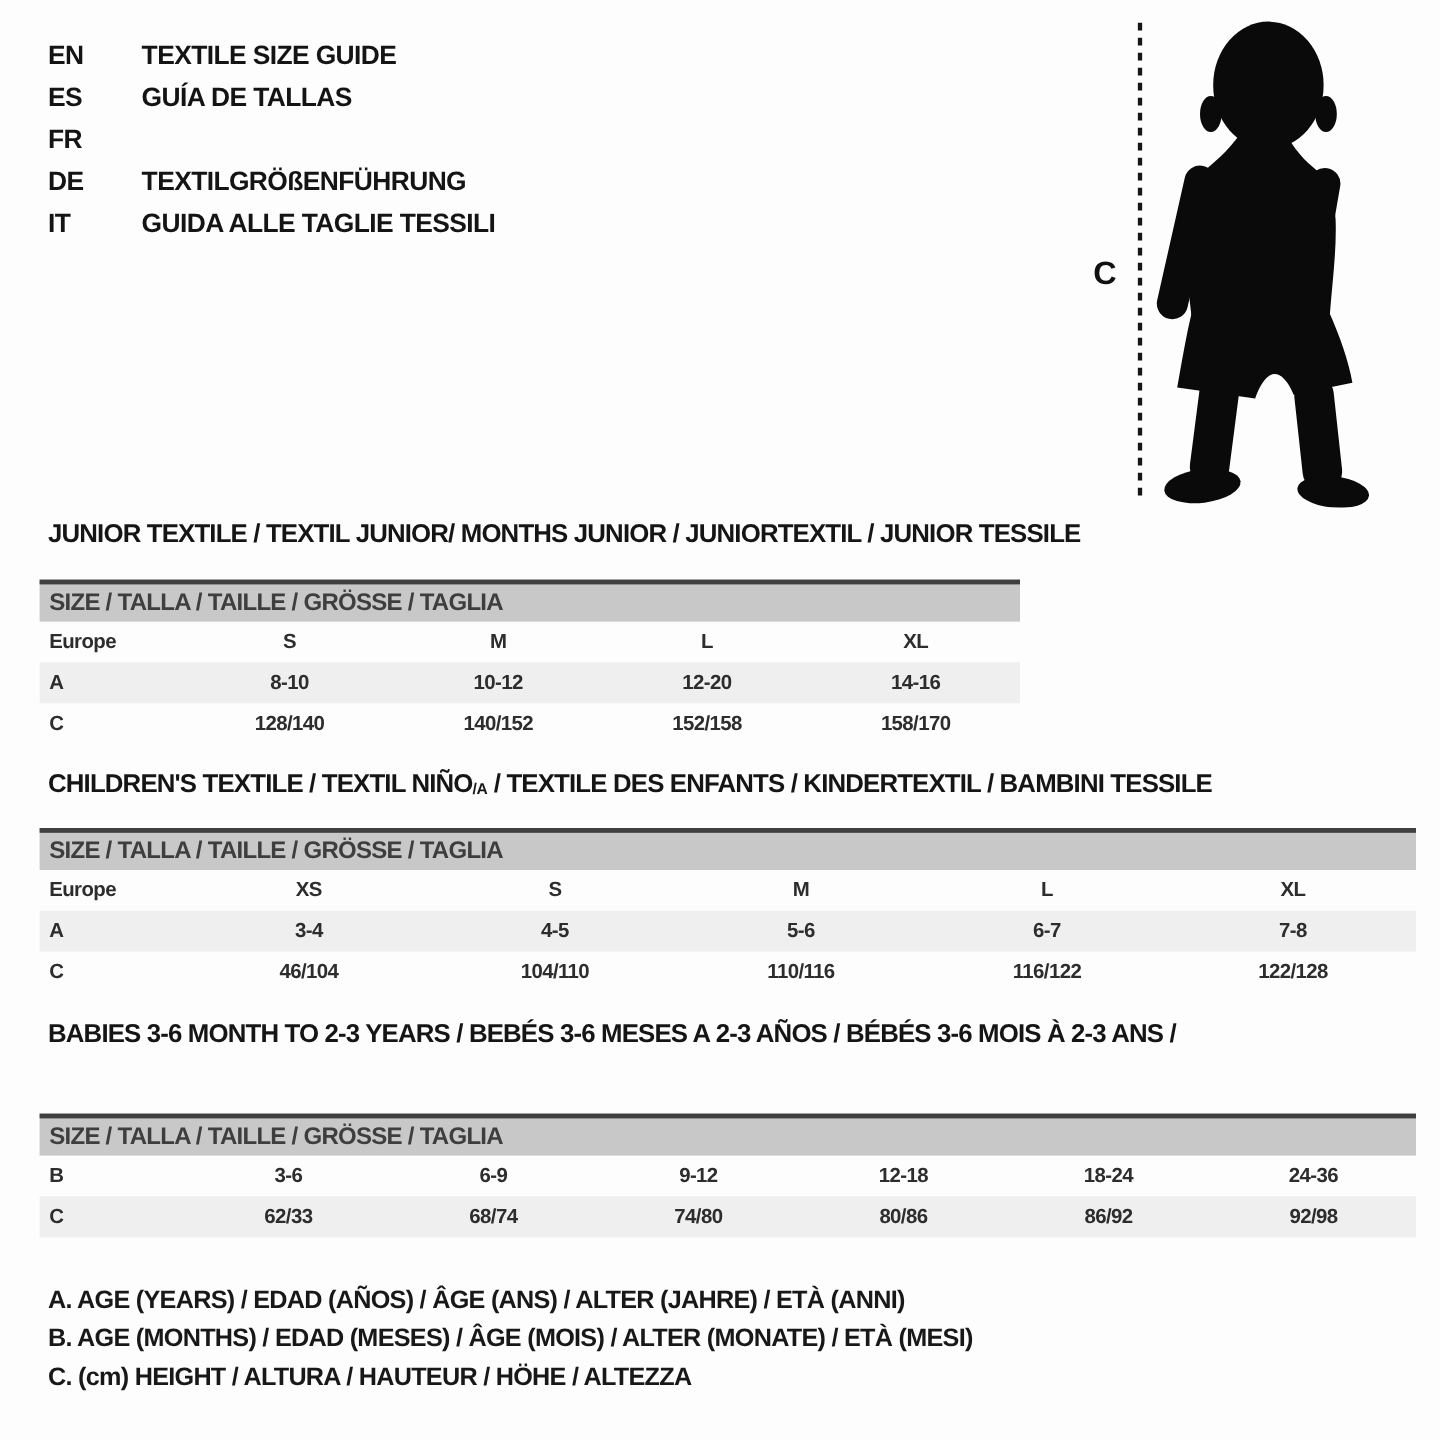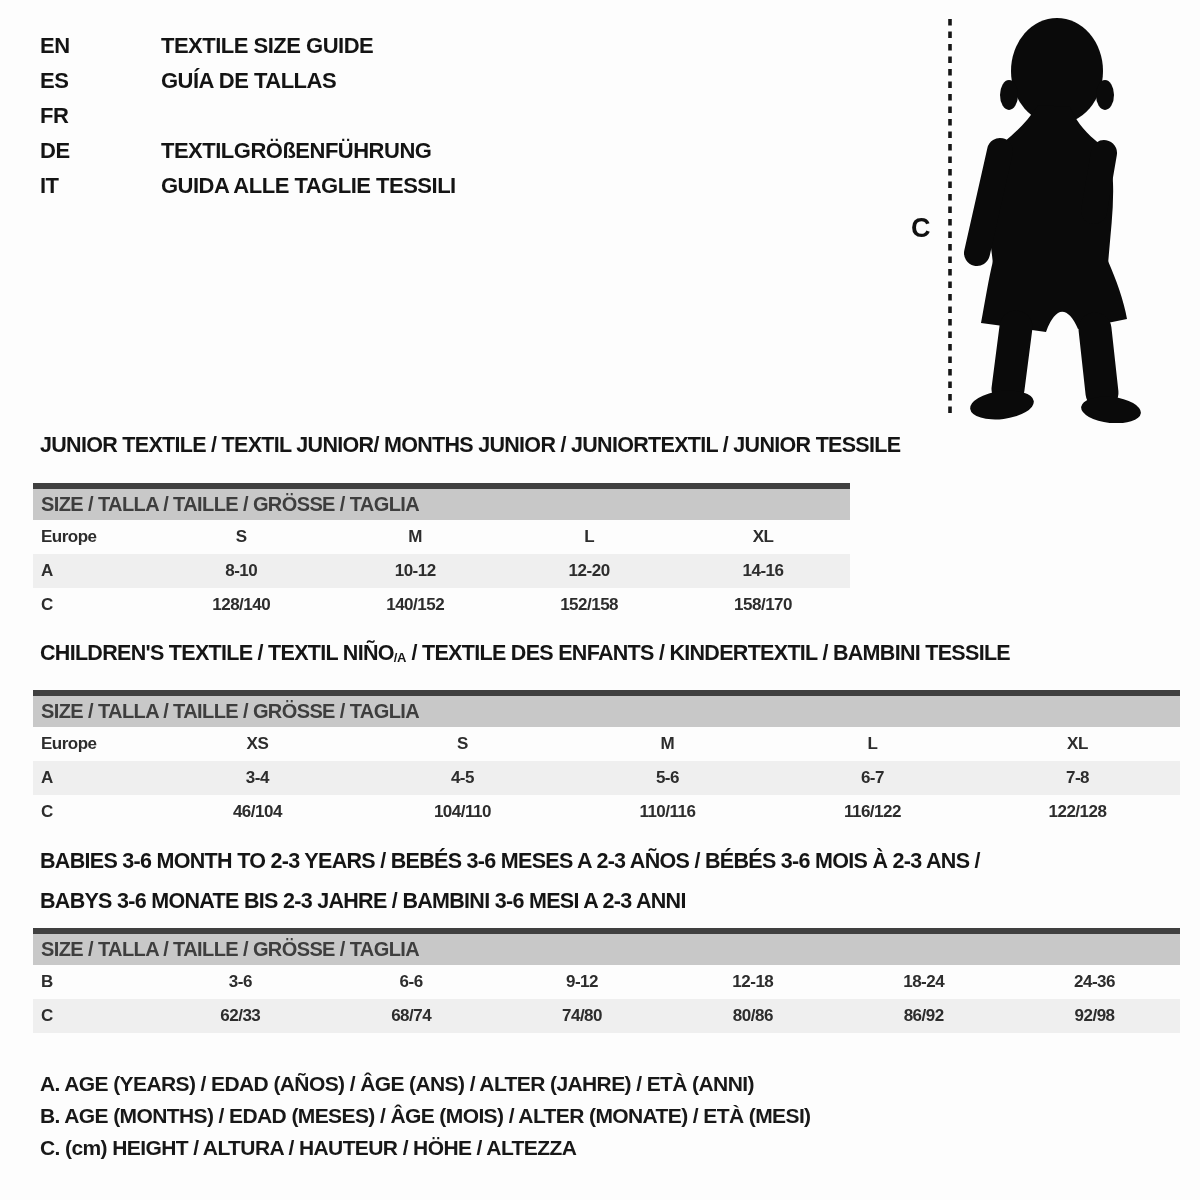--- a/index.html
+++ b/index.html
@@ -2,29 +2,29 @@
 <html><head>
 <meta charset="utf-8">
 <style>
   html,body{margin:0;padding:0;background:#ffffff;}
   .page{
     position:relative;width:1200px;height:1200px;background:#fdfdfd;
     font-family:"Liberation Sans","DejaVu Sans",sans-serif;color:#1a1a1a;overflow:hidden;
   }
   
   .lang-row{position:absolute;left:40px;display:flex;font-size:22px;font-weight:700;
-    letter-spacing:-0.5px;color:#141414;white-space:nowrap;gap:43px;}
+    letter-spacing:-0.5px;color:#141414;white-space:nowrap;}
   .lang-code{width:78px;}
   
   .section-title{position:absolute;left:40px;font-size:21.5px;font-weight:700;
     letter-spacing:-0.7px;color:#151515;white-space:nowrap;}
   .title-sub{font-size:13px;vertical-align:-2px;letter-spacing:-0.3px;}
   
   .size-table{position:absolute;left:33px;}
-  .thead{background:#c8c8c8;border-top:6px solid #404040;color:#3e3e3e;font-weight:700;
+  .thead{background:#c8c8c8;border-top:4px solid #404040;color:#3e3e3e;font-weight:700;
     letter-spacing:-0.6px;font-size:20px;display:flex;align-items:center;height:31px;}
   .thead .htext{padding-left:8px;white-space:nowrap;}
   .trow{display:flex;font-weight:700;letter-spacing:-0.5px;font-size:17px;color:#2d2d2d;
     align-items:center;height:34px;}
   .trow.gray{background:#efefef;}
   .tlabel{padding-left:8px;text-align:left;}
   .tcell{text-align:center;}
   .jr .tlabel{width:14%;}  .jr .tcell{width:21.5%;}
   .ch .tlabel{width:10%;}  .ch .tcell{width:18%;}
   .bb .tlabel{width:10%;}  .bb .tcell{width:15%;}
@@ -133,29 +133,28 @@
       <div class="tlabel">C</div>
       <div class="tcell">46/104</div>
       <div class="tcell">104/110</div>
       <div class="tcell">110/116</div>
       <div class="tcell">116/122</div>
       <div class="tcell">122/128</div>
     </div>
   </div>
 
   <div class="section-title" style="top:849px">BABIES 3-6 MONTH TO 2-3 YEARS / BEBÉS 3-6 MESES A 2-3 AÑOS / BÉBÉS 3-6 MOIS À 2-3 ANS /</div>
-  <div class="section-title" style="top:889px">BABYS 3-6 MONATE BIS 2-3 JAHRE / BAMBINI 3-6 MESI A 2-3 ANNI</div>
   <div class="size-table bb" style="top:928px;width:1147px">
     <div class="thead">
       <span class="htext">SIZE / TALLA / TAILLE / GRÖSSE / TAGLIA</span>
     </div>
     <div class="trow">
       <div class="tlabel">B</div>
       <div class="tcell">3-6</div>
-      <div class="tcell">6-6</div>
+      <div class="tcell">6-9</div>
       <div class="tcell">9-12</div>
       <div class="tcell">12-18</div>
       <div class="tcell">18-24</div>
       <div class="tcell">24-36</div>
     </div>
     <div class="trow gray">
       <div class="tlabel">C</div>
       <div class="tcell">62/33</div>
       <div class="tcell">68/74</div>
       <div class="tcell">74/80</div>

